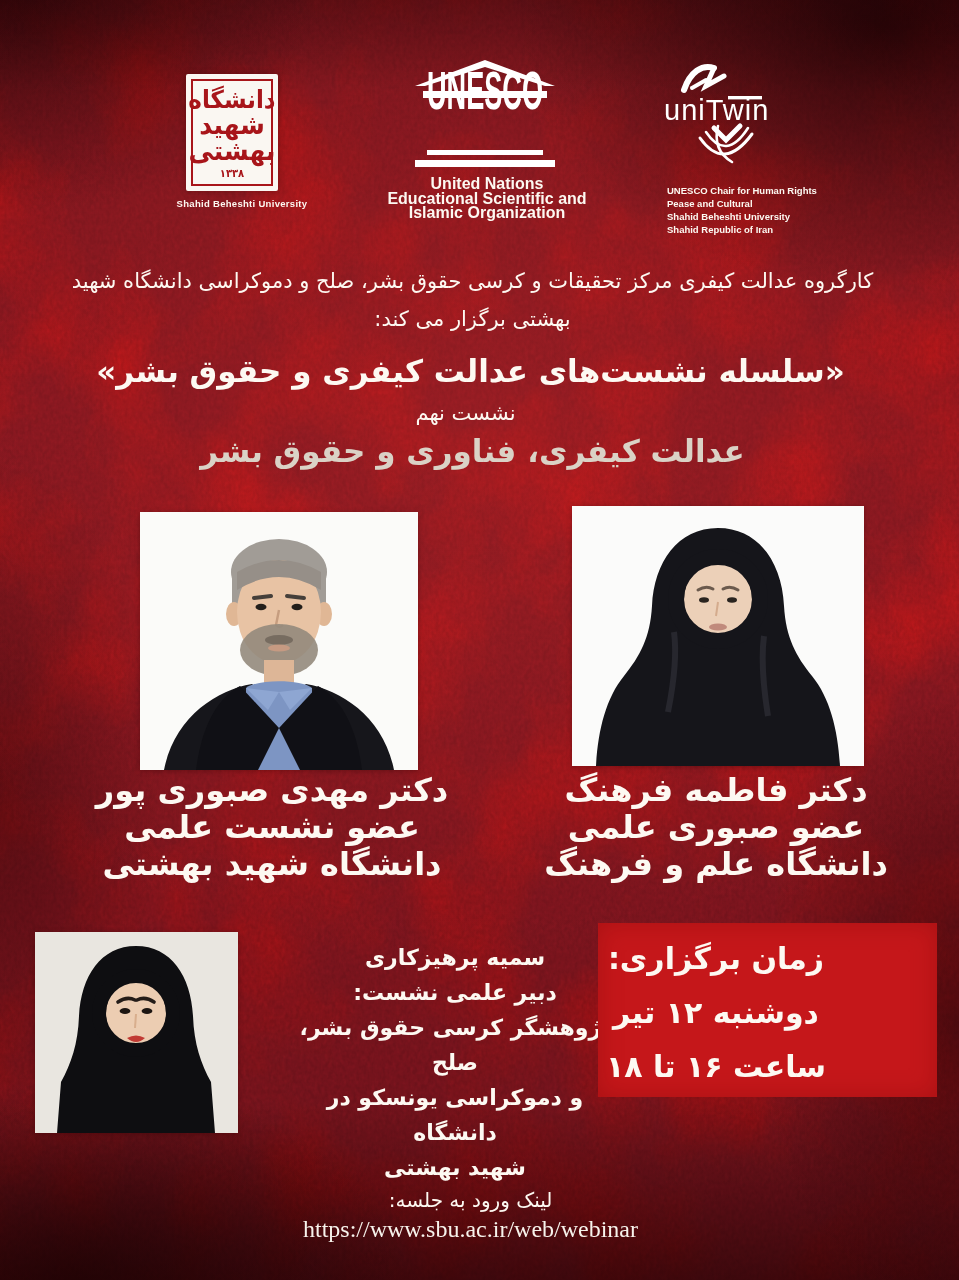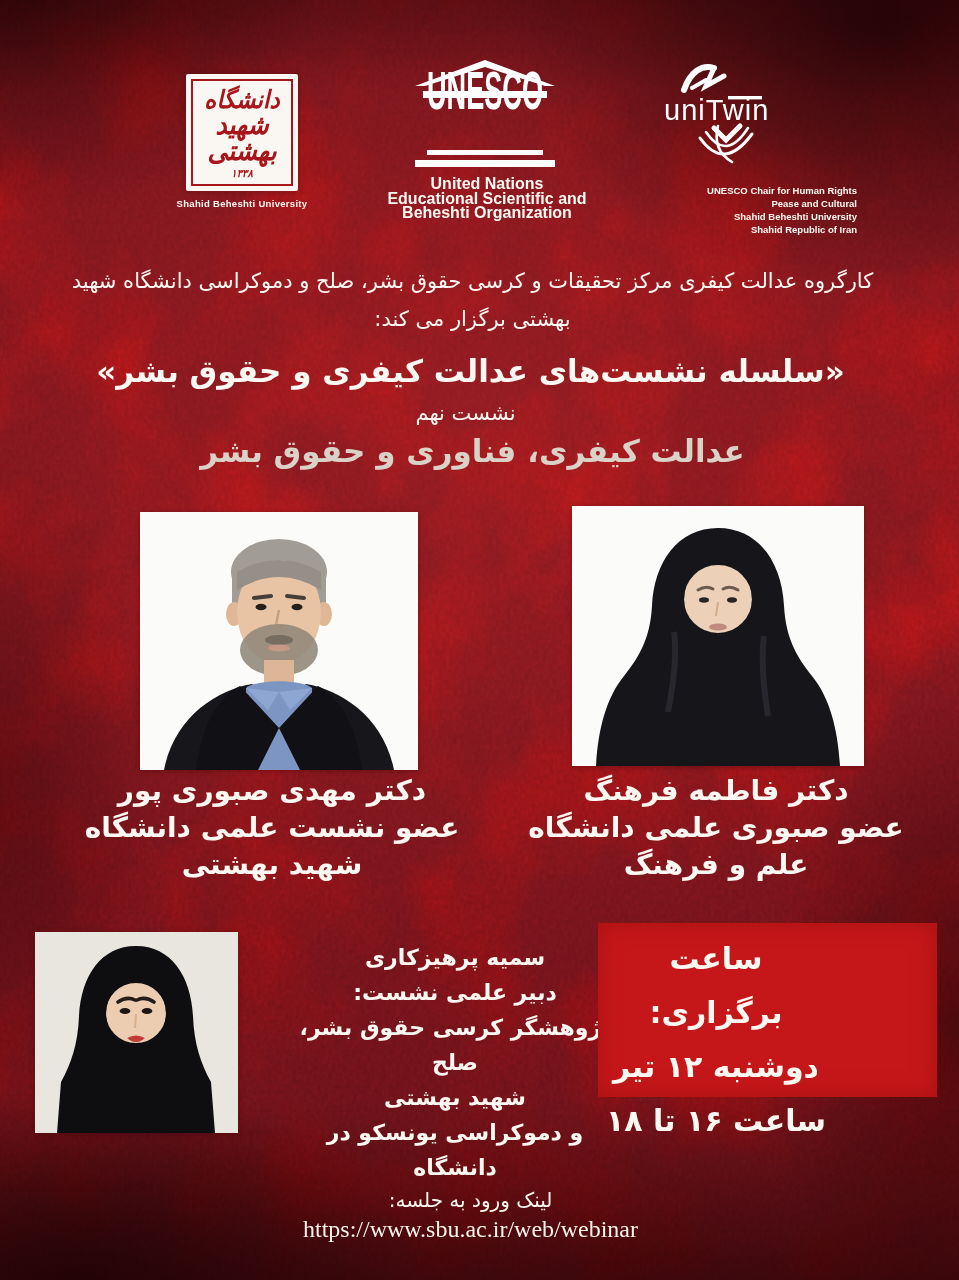--- a/index.html
+++ b/index.html
@@ -17,49 +17,49 @@
       radial-gradient(ellipse 52% 28% at 2% 0%, rgba(24,1,3,0.60), rgba(24,1,3,0) 60%),
       radial-gradient(ellipse 34% 42% at 100% 80%, rgba(34,2,4,0.55), rgba(34,2,4,0) 62%),
       radial-gradient(ellipse 60% 26% at 8% 100%, rgba(20,1,2,0.65), rgba(20,1,2,0) 60%),
       radial-gradient(ellipse 26% 42% at 0% 62%, rgba(30,1,3,0.40), rgba(30,1,3,0) 65%),
       linear-gradient(to bottom, rgba(26,0,2,0.38), rgba(26,0,2,0) 7%, rgba(26,0,2,0) 86%, rgba(26,0,2,0.55) 100%);
   }
   .txt{color:#fdf9f2;text-align:center;}
   .rtl{direction:rtl;unicode-bidi:embed;}
 
   
-  .sbu-box{left:186px;top:74px;width:112px;height:117px;background:#faf7f2;border-radius:2px;
-           box-shadow:0 0 6px rgba(60,0,0,.35);font-style:italic;}
+  .sbu-box{left:186px;top:74px;width:92px;height:117px;background:#faf7f2;border-radius:2px;
+           box-shadow:0 0 6px rgba(60,0,0,.35);}
   .sbu-frame{position:absolute;inset:5px;border:2px solid #a8151a;}
   .sbu-cal{position:absolute;inset:8px 6px 6px 6px;display:flex;flex-direction:column;align-items:center;justify-content:center;
            color:#a8151a;font-weight:bold;line-height:0.98;transform:scaleY(1.08);}
   .sbu-cal .l1{font-size:23px;} .sbu-cal .l2{font-size:25px;} .sbu-cal .l3{font-size:25px;}
   .sbu-cal .yr{font-size:10px;margin-top:3px;letter-spacing:2px;}
   .sbu-cap{left:122px;top:198px;width:240px;font-family:"Liberation Sans",sans-serif;
            font-weight:bold;font-size:9.5px;letter-spacing:.3px;}
   .unesco-svg{left:411px;top:57px;}
   .unesco-cap{left:377px;top:177px;width:220px;font-family:"Liberation Sans",sans-serif;
               font-weight:bold;font-size:16px;line-height:14.5px;}
   .unitwin-svg{left:662px;top:58px;}
-  .unitwin-cap{left:667px;top:184px;width:190px;text-align:right;font-family:"Liberation Sans",sans-serif;
+  .unitwin-cap{left:667px;top:184px;width:190px;text-align:left;font-family:"Liberation Sans",sans-serif;
                font-weight:bold;font-size:9.5px;line-height:13px;}
 
   
   .intro{left:0;top:262px;width:959px;font-size:21px;line-height:38px;transform:translateX(-7px);}
   .series{left:0;top:353px;width:959px;font-size:31px;font-weight:bold;transform:translateX(-9px);}
   .sess-num{left:0;top:401px;width:959px;font-size:21px;transform:translateX(-14px);}
   .sess-title{left:0;top:433px;width:959px;font-size:31px;font-weight:bold;color:#dad2c6;transform:translateX(-7px);}
 
   
   .ph{box-shadow:0 1px 5px rgba(50,0,0,.35);}
   .ph-man{left:140px;top:512px;width:278px;height:258px;}
   .ph-chador{left:572px;top:506px;width:292px;height:260px;}
   .ph-sec{left:35px;top:932px;width:203px;height:201px;}
 
-  .spk{font-size:28px;line-height:37px;font-weight:bold;}
+  .spk{font-size:32px;line-height:37px;font-weight:bold;}
   .spk-l{left:72px;top:772px;width:400px;}
   .spk-r{left:516px;top:772px;width:400px;}
 
   .sec-txt{left:295px;top:940px;width:320px;font-size:22px;line-height:35px;font-weight:bold;}
 
   .sched-box{left:598px;top:923px;width:339px;height:174px;background:#c5171a;
              box-shadow:inset 0 0 24px rgba(120,8,10,.35);}
   .sched-txt{left:600px;top:932px;width:232px;font-size:30px;line-height:54px;font-weight:bold;}
 
   .foot-label{left:0;top:1188px;width:959px;font-size:20px;transform:translateX(-9px);}
@@ -101,21 +101,21 @@
   <svg class="abs unesco-svg" width="148" height="112" viewBox="0 0 148 112">
     <polygon points="74,3 144,29 134,29 74,10 14,29 4,29" fill="#fff"></polygon>
     <rect x="12" y="34" width="124" height="7" fill="#fff"></rect>
     <text x="74" y="40" text-anchor="middle" fill="#fff" font-family="Liberation Sans, sans-serif" font-weight="bold" font-size="21" textLength="116" lengthAdjust="spacingAndGlyphs" transform="translate(0,52) scale(1,2.55) translate(0,-40)">UNESCO</text>
     <rect x="16" y="93" width="116" height="5" fill="#fff"></rect>
     <rect x="4" y="103" width="140" height="7" fill="#fff"></rect>
   </svg>
   <div class="abs txt unesco-cap">
     <div>United Nations</div>
     <div>Educational Scientific and</div>
-    <div>Beheshti Organization</div>
+    <div>Islamic Organization</div>
   </div>
 
   <svg class="abs unitwin-svg" width="125" height="112" viewBox="0 0 125 112">
     <g stroke="#fff" fill="none" stroke-linecap="round">
       <path d="M22,32 C28,14 40,6 52,10" stroke-width="6"></path>
       <path d="M52,10 L44,28 L62,18" stroke-width="5"></path>
       <path d="M30,30 L44,22" stroke-width="4"></path>
     </g>
     <text x="2" y="62" fill="#fff" font-family="Liberation Sans, sans-serif" font-size="29" letter-spacing="1">uniTwin</text>
     <rect x="66" y="38" width="34" height="3.4" fill="#fff"></rect>
@@ -200,27 +200,27 @@
     <ellipse cx="90" cy="79" rx="5.4" ry="3" fill="#1c1511"></ellipse>
     <ellipse cx="112" cy="79" rx="5.4" ry="3" fill="#1c1511"></ellipse>
     <path d="M101,82 L100,96" stroke="#d8ae8d" stroke-width="2" fill="none"></path>
     <path d="M92,106 Q101,101 110,106 Q101,114 92,106 Z" fill="#c13a33"></path>
   </svg>
 
   <div class="abs txt rtl sec-txt">
     <div>سمیه پرهیزکاری</div>
     <div>دبیر علمی نشست:</div>
     <div>پژوهشگر کرسی حقوق بشر، صلح</div>
+    <div>و دموکراسی یونسکو در دانشگاه</div>
     <div>شهید بهشتی</div>
-    <div>و دموکراسی یونسکو در دانشگاه</div>
   </div>
 
   <div class="abs sched-box"></div>
   <div class="abs txt rtl sched-txt">
-    <div>ساعت برگزاری:</div>
+    <div>زمان برگزاری:</div>
     <div>دوشنبه ۱۲ تیر</div>
     <div>ساعت ۱۶ تا ۱۸</div>
   </div>
 
   <div class="abs txt rtl foot-label">لینک ورود به جلسه:</div>
   <div class="abs txt foot-url">https://www.sbu.ac.ir/web/webinar</div>
 
 </div>
 
 </body></html>

